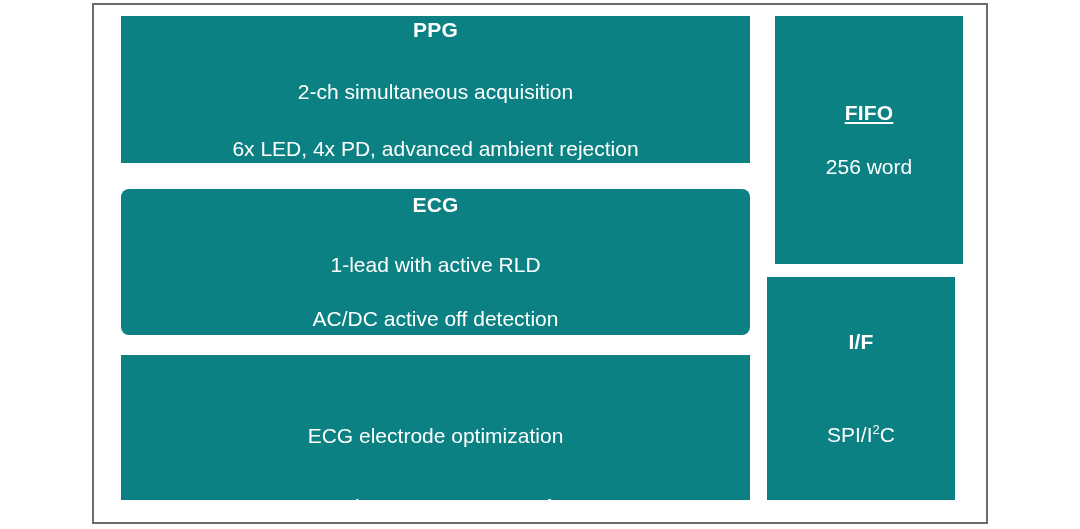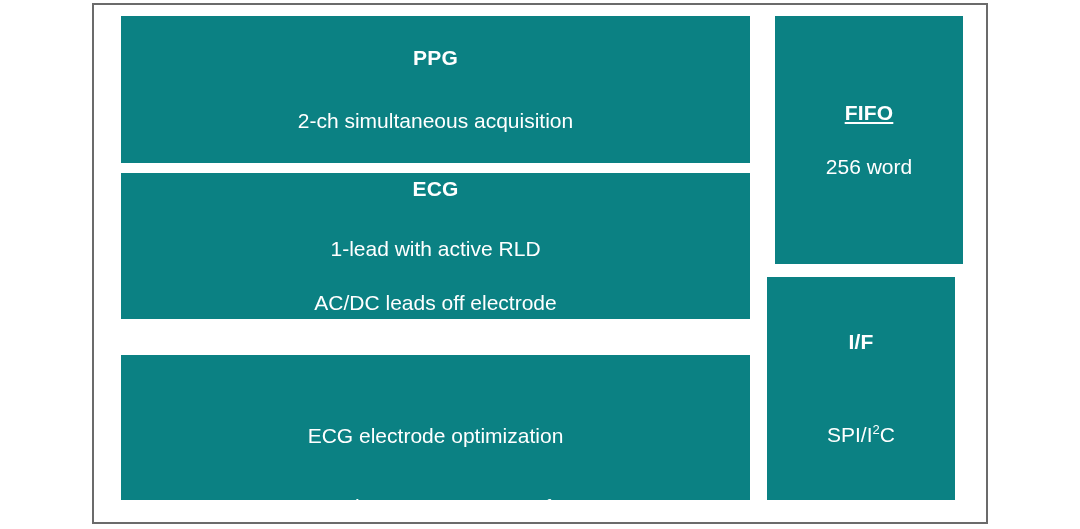--- a/index.html
+++ b/index.html
@@ -70,23 +70,24 @@
     top: 11px;
     width: 629px;
     height: 147px;
   }
   .block-ppg .block-title { margin-bottom: 22px; }
   .block-ppg .block-line  { margin-bottom: 16px; }
   .block-ppg .block-line:last-child { margin-bottom: 0; }
 
   .block-ecg {
     left: 27px;
-    top: 168px;
+    top: 184px;
     width: 629px;
     height: 146px;
+    border-radius: 8px;
   }
   .block-ecg .block-title { margin-bottom: 20px; }
   .block-ecg .block-line  { margin-bottom: 14px; }
   .block-ecg .block-line:last-child { margin-bottom: 0; }
 
   .block-advanced {
     left: 27px;
     top: 350px;
     width: 629px;
     height: 145px;
@@ -123,26 +124,27 @@
 </head>
 <body>
 
 <div id="canvas">
 
   <div class="diagram-frame">
 
     <div class="block block-ppg">
       <div class="block-title">PPG</div>
       <div class="block-line">2-ch simultaneous acquisition</div>
+      <div class="block-line">6x LED, 4x PD, advanced ambient rejection</div>
     </div>
 
     <div class="block block-ecg">
       <div class="block-title">ECG</div>
       <div class="block-line">1-lead with active RLD</div>
-      <div class="block-line">AC/DC leads off electrode</div>
+      <div class="block-line">AC/DC active off detection</div>
     </div>
 
     <div class="block block-advanced">
       <div class="block-title">Advanced features</div>
       <div class="block-line">ECG electrode optimization</div>
       <div class="block-line">Impedance measurement for</div>
     </div>
 
     <div class="block block-fifo">
       <div class="block-title">FIFO</div>

